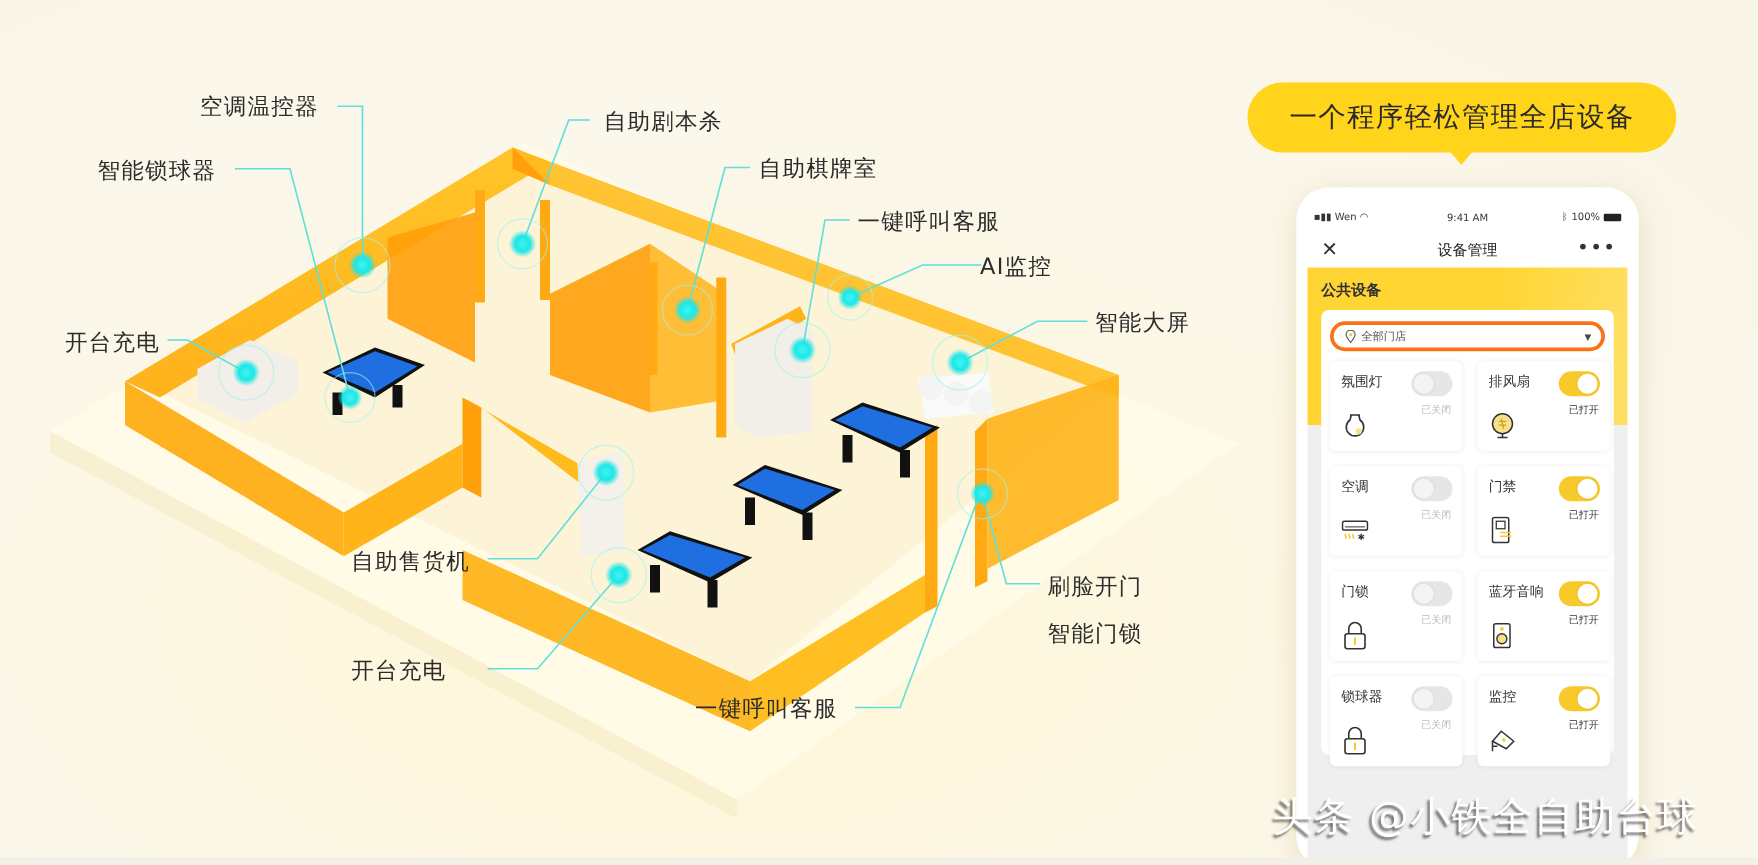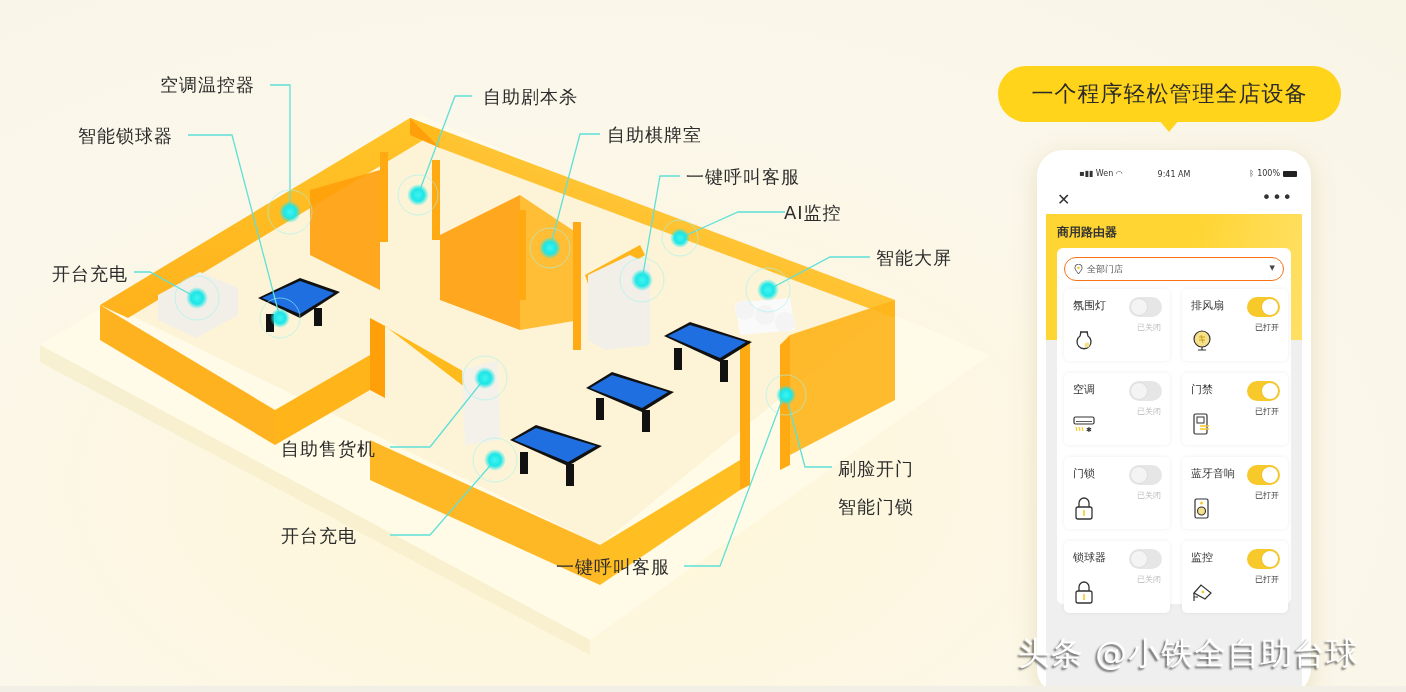--- a/index.html
+++ b/index.html
@@ -39,21 +39,21 @@
   .phone {
     position: absolute; left: 1037px; top: 150px; width: 274px; height: 545px;
     background: #fff; border-radius: 26px;
     box-shadow: 0 6px 22px rgba(200,180,120,0.35);
     overflow: hidden;
   }
   .status-bar {
     position: absolute; left: 0; top: 18px; width: 100%; height: 14px;
     font-size: 8px; color: #333;
   }
-  .status-left { position: absolute; left: 14px; top: 1px; margin-left: 28px; }
+  .status-left { position: absolute; left: 14px; top: 1px; }
   .status-center { position: absolute; left: 0; right: 0; text-align: center; top: 2px; }
   .status-right { position: absolute; right: 14px; top: 1px; display: flex; align-items: center; gap: 3px; }
   .battery { width: 14px; height: 6px; background: #222; border-radius: 1px; display: inline-block; }
 
   .nav-bar { position: absolute; left: 0; top: 38px; width: 100%; height: 24px; }
   .nav-close { position: absolute; left: 20px; top: 2px; font-size: 16px; color: #333; cursor: pointer; }
   .nav-title { position: absolute; left: 0; right: 0; text-align: center; top: 4px; font-size: 12px; color: #222; }
   .nav-more { position: absolute; right: 18px; top: 0; font-size: 16px; color: #333; letter-spacing: 1px; cursor: pointer; }
 
   .yellow-panel {
@@ -64,21 +64,21 @@
 
   .gray-area {
     position: absolute; left: 9px; top: 190px; width: 256px; height: 360px; background: #efefef;
   }
   .card-area {
     position: absolute; left: 20px; top: 98px; width: 234px; height: 356px;
     background: #fff; border-radius: 6px;
   }
   .store-select {
     position: absolute; left: 27px; top: 107px; width: 220px; height: 24px;
-    border: 1px solid #f97316; border-radius: 12px; background: #fff;
+    border: 3px solid #f97316; border-radius: 12px; background: #fff;
     display: flex; align-items: center; font-size: 9px; color: #555; cursor: pointer;
   }
   .store-select .pin { margin-left: 9px; width: 9px; height: 11px; display: inline-block; }
   .store-select .txt { margin-left: 4px; }
   .store-select .arrow { position: absolute; right: 8px; top: 6px; font-size: 7px; color: #444; }
 
   .device-grid {
     position: absolute; left: 27px; top: 139px; width: 220px;
     display: grid; grid-template-columns: 106px 106px; column-gap: 7px; row-gap: 6px; gap: 12px;
   }
@@ -263,26 +263,27 @@
       <span class="status-center">9:41 AM</span>
       <span class="status-right">
         <span>ᛒ</span>
         <span>100%</span>
         <span class="battery"></span>
       </span>
     </div>
 
     <div class="nav-bar">
       <span class="nav-close">✕</span>
+      <span class="nav-title">设备管理</span>
       <span class="nav-more">•••</span>
     </div>
 
     <div class="yellow-panel"></div>
     <div class="gray-area"></div>
-    <div class="panel-title">商用路由器</div>
+    <div class="panel-title">公共设备</div>
     <div class="card-area"></div>
 
     <div class="store-select">
       <svg class="pin" viewBox="0 0 10 12">
         <path d="M5 11 C2 7 1 5.5 1 4 A4 4 0 0 1 9 4 C9 5.5 8 7 5 11Z" fill="none" stroke="#555" stroke-width="1"></path>
         <circle cx="5" cy="4" r="1.4" fill="#f7c92a"></circle>
       </svg>
       <span class="txt">全部门店</span>
       <span class="arrow">▼</span>
     </div>

